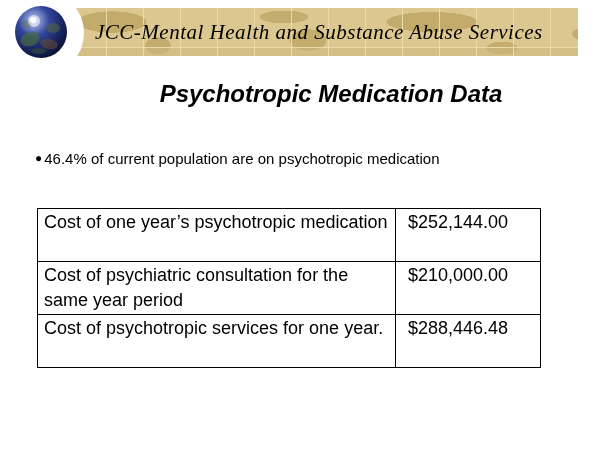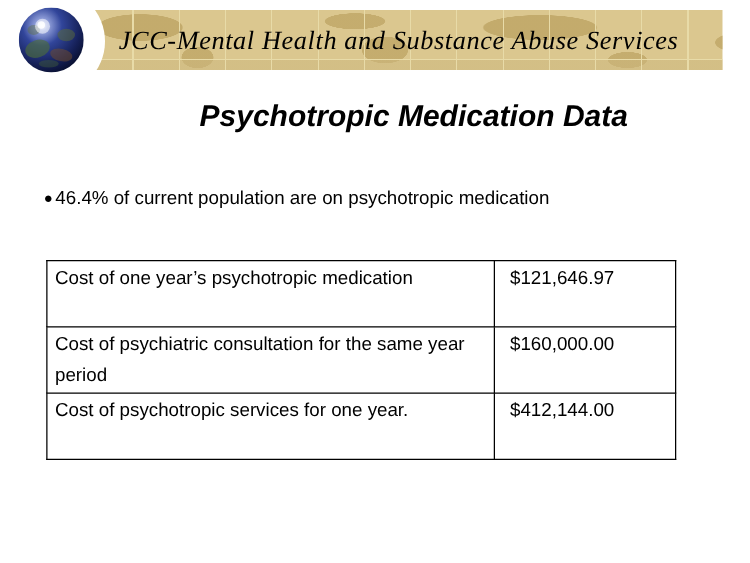--- a/index.html
+++ b/index.html
@@ -108,21 +108,21 @@
   }
 
   
   .cost-table {
     position: absolute;
     left: 37px;
     top: 208px;
     width: 503px;
     border-collapse: collapse;
     table-layout: fixed;
-    font-size: 15px;
+    font-size: 18px;
     line-height: 25px;
   }
   .cost-table td {
     border: 1.5px solid #000000;
     vertical-align: top;
     padding: 1px 6px 0 6px;
     height: 51px;
     overflow: hidden;
   }
   .cost-table td.value-cell {
@@ -171,26 +171,26 @@
   </div>
 
   <table class="cost-table">
     <colgroup>
       <col class="col-label">
       <col class="col-value">
     </colgroup>
     <tbody>
       <tr>
         <td>Cost of one year’s psychotropic medication</td>
-        <td class="value-cell">$121,646.97</td>
+        <td class="value-cell">$252,144.00</td>
       </tr>
       <tr>
         <td>Cost of psychiatric consultation for the same year period</td>
-        <td class="value-cell">$160,000.00</td>
+        <td class="value-cell">$210,000.00</td>
       </tr>
       <tr>
         <td>Cost of psychotropic services for one year.</td>
-        <td class="value-cell">$412,144.00</td>
+        <td class="value-cell">$288,446.48</td>
       </tr>
     </tbody>
   </table>
 
 </div>
 
 </body></html>

